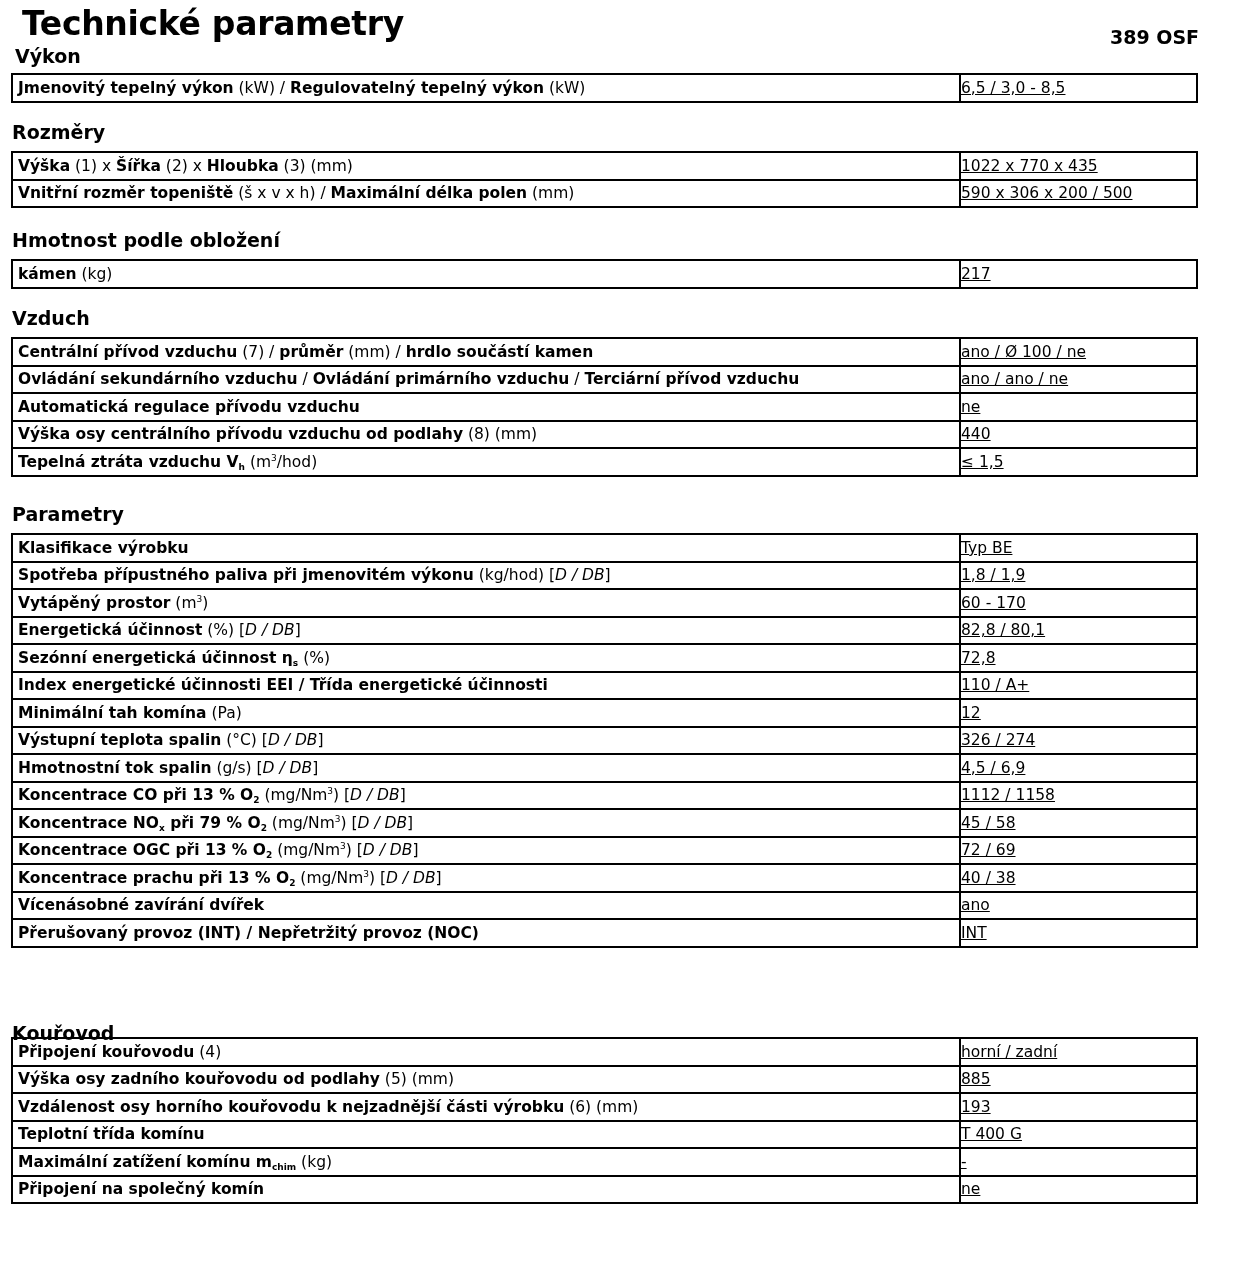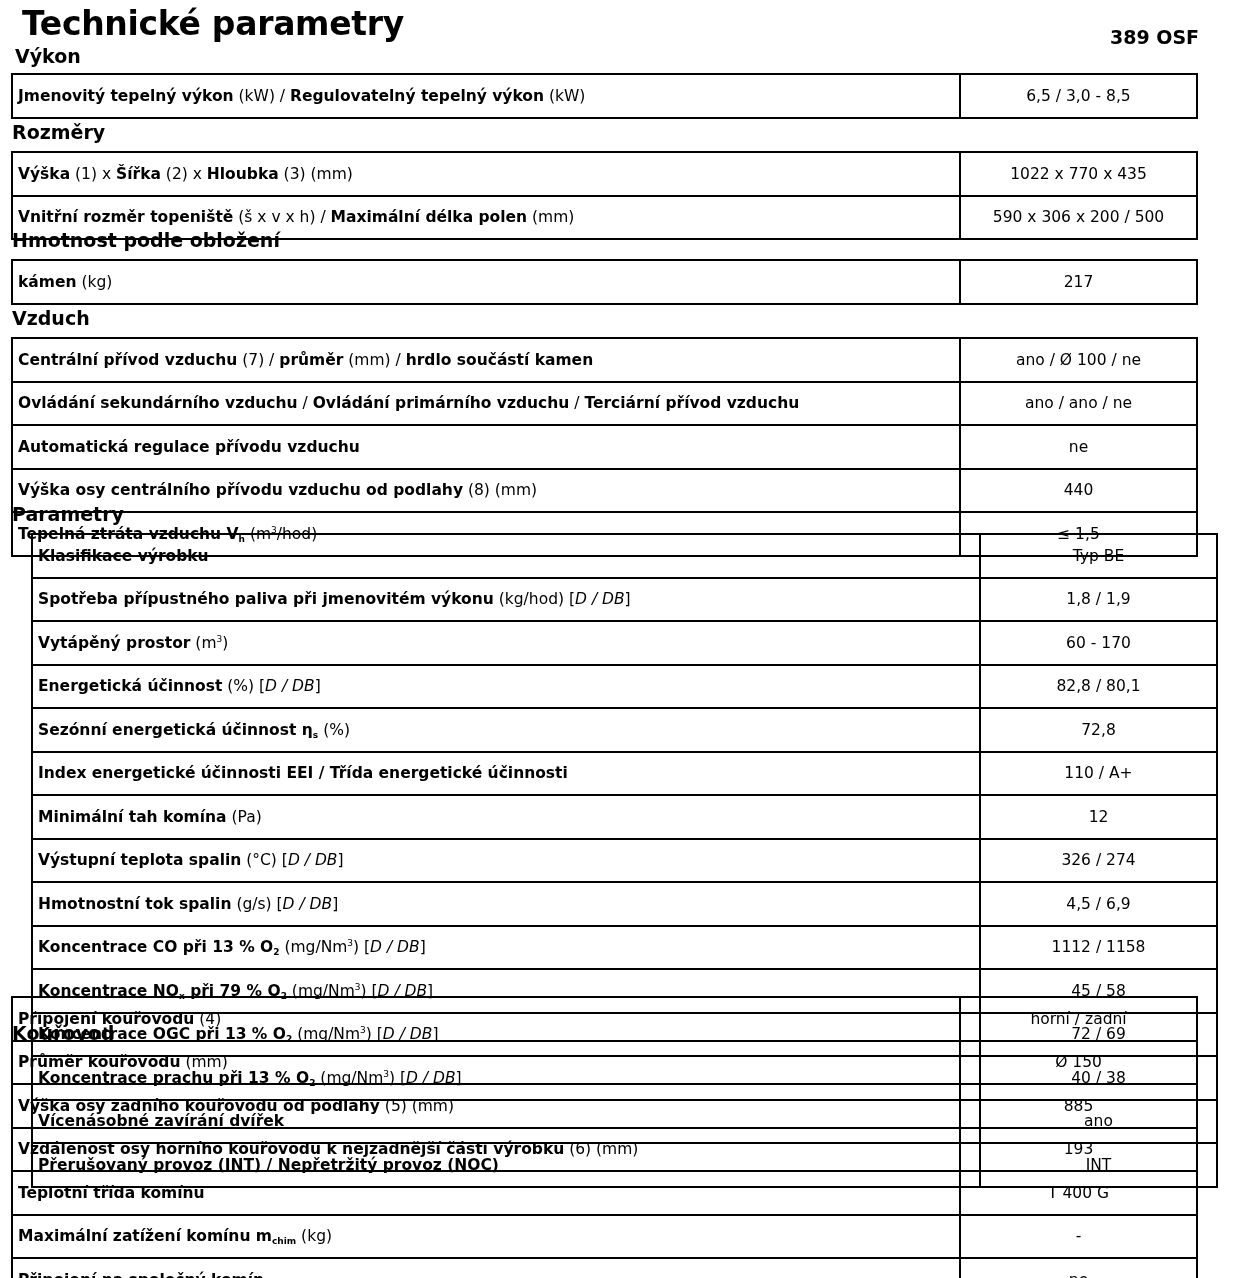--- a/index.html
+++ b/index.html
@@ -22,21 +22,21 @@
     .section-heading.first { left: 15px; text-align: center; }
     table.spec {
       position: absolute; left: 11px; width: 1187px;
       border-collapse: collapse; table-layout: fixed;
       font-size: 15.5px;
     }
     table.spec td {
       border: 2px solid #000; height: 25.5px; padding: 0 0 0 5px;
       white-space: nowrap; overflow: hidden; vertical-align: middle;
     }
-    table.spec td.val { text-align: center; padding: 8px; width: 235px; }
+    table.spec td.val { text-align: left; padding: 0; width: 235px; text-decoration: underline; }
     .b { font-weight: bold; }
     .i { font-style: italic; }
     sub { font-size: 9px; vertical-align: -3px; line-height: 0; }
     sup { font-size: 9px; vertical-align: 6px; line-height: 0; }
     .lbl { font-weight: normal; }
   </style>
 </head>
 <body>
 
 <div class="title">Technické parametry</div>
@@ -112,21 +112,21 @@
         <td class="val">440</td>
       </tr>
       <tr>
         <td><span class="b">Tepelná ztráta vzduchu V</span><sub class="b">h</sub><span class="lbl"> (m</span><sup>3</sup><span class="lbl">/hod)</span></td>
         <td class="val">≤ 1,5</td>
       </tr>
     </tbody>
   </table>
 
 <div class="section-heading" style="top:503px;">Parametry</div>
-<table class="spec" style="top:533px;margin-left:20px;">
+<table class="spec" style="top:533px;">
     <colgroup>
       <col>
       <col style="width:237px">
     </colgroup>
     <tbody>
       <tr>
         <td><span class="b">Klasifikace výrobku</span></td>
         <td class="val">Typ BE</td>
       </tr>
       <tr>
@@ -182,35 +182,31 @@
         <td class="val">ano</td>
       </tr>
       <tr>
         <td><span class="b">Přerušovaný provoz (INT) / Nepřetržitý provoz (NOC)</span></td>
         <td class="val">INT</td>
       </tr>
     </tbody>
   </table>
 
 <div class="section-heading" style="top:1022px;">Kouřovod</div>
-<table class="spec" style="top:996px;">
+<table class="spec" style="top:1037px;">
     <colgroup>
       <col>
       <col style="width:237px">
     </colgroup>
     <tbody>
       <tr>
         <td><span class="b">Připojení kouřovodu</span><span class="lbl"> (4)</span></td>
         <td class="val">horní / zadní</td>
       </tr>
       <tr>
-        <td><span class="b">Průměr kouřovodu</span><span class="lbl"> (mm)</span></td>
-        <td class="val">Ø 150</td>
-      </tr>
-      <tr>
         <td><span class="b">Výška osy zadního kouřovodu od podlahy</span><span class="lbl"> (5) (mm)</span></td>
         <td class="val">885</td>
       </tr>
       <tr>
         <td><span class="b">Vzdálenost osy horního kouřovodu k nejzadnější části výrobku</span><span class="lbl"> (6) (mm)</span></td>
         <td class="val">193</td>
       </tr>
       <tr>
         <td><span class="b">Teplotní třída komínu</span></td>
         <td class="val">T 400 G</td>

